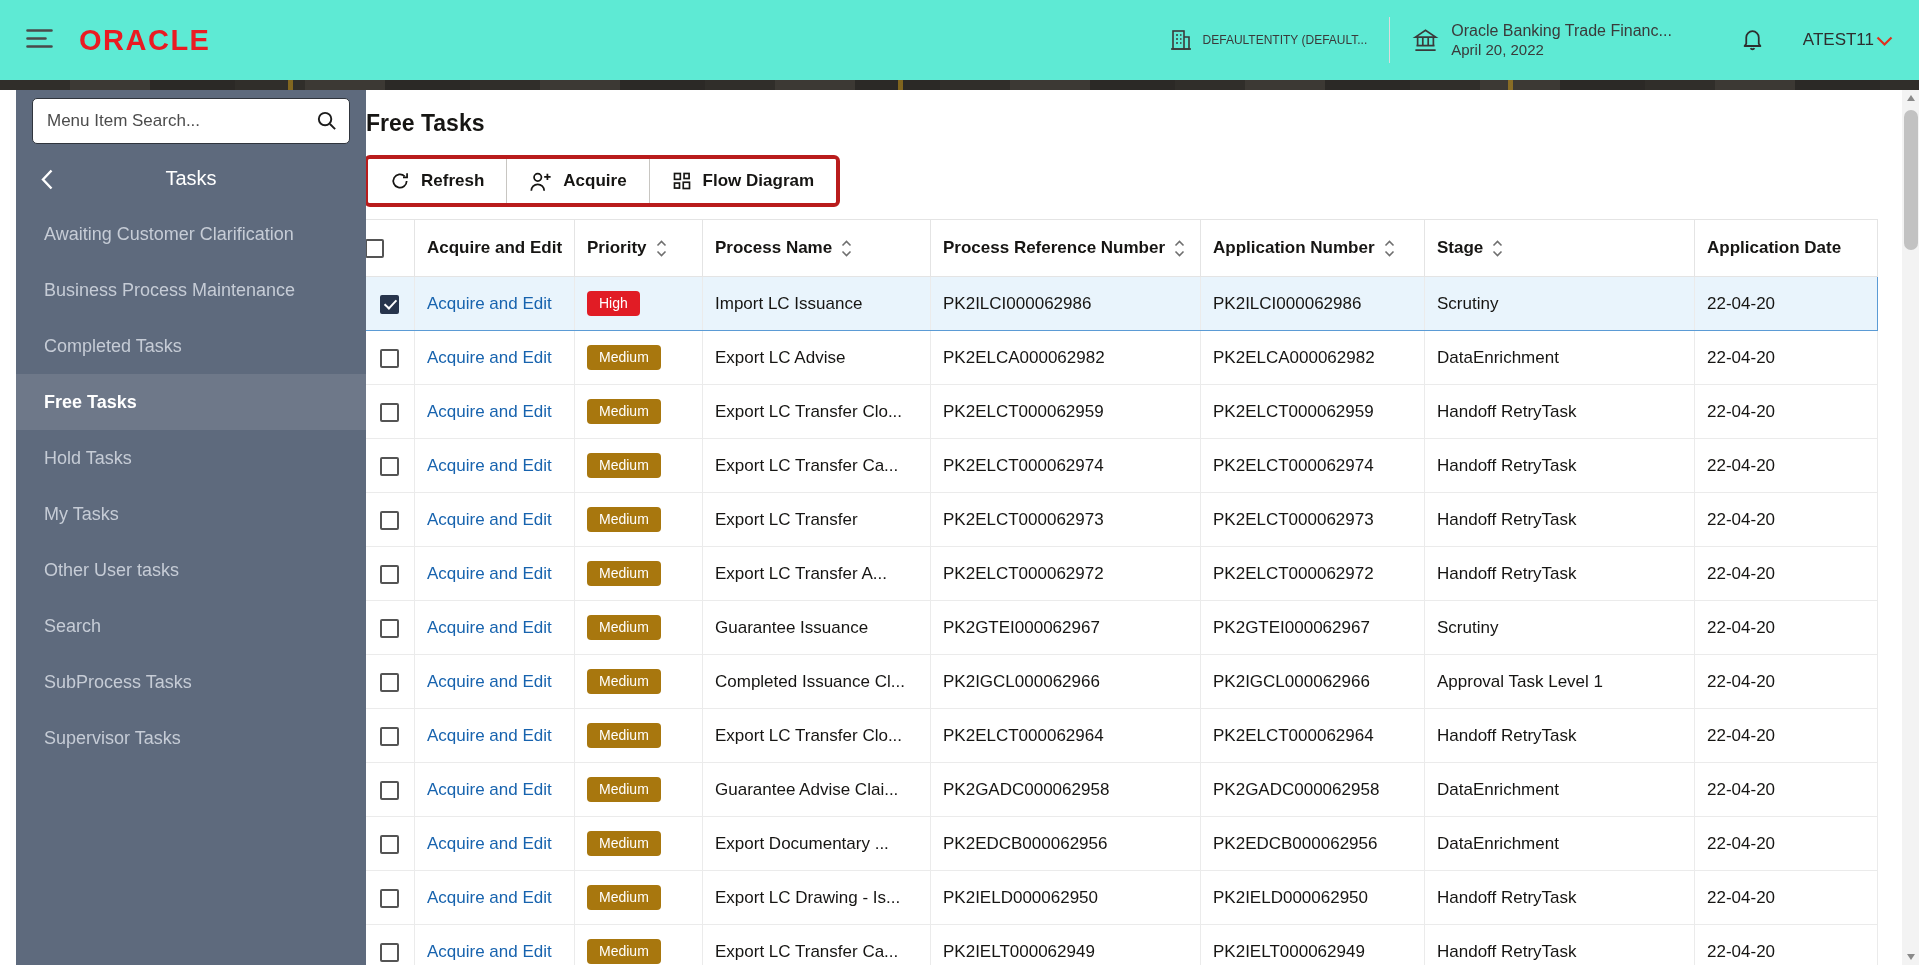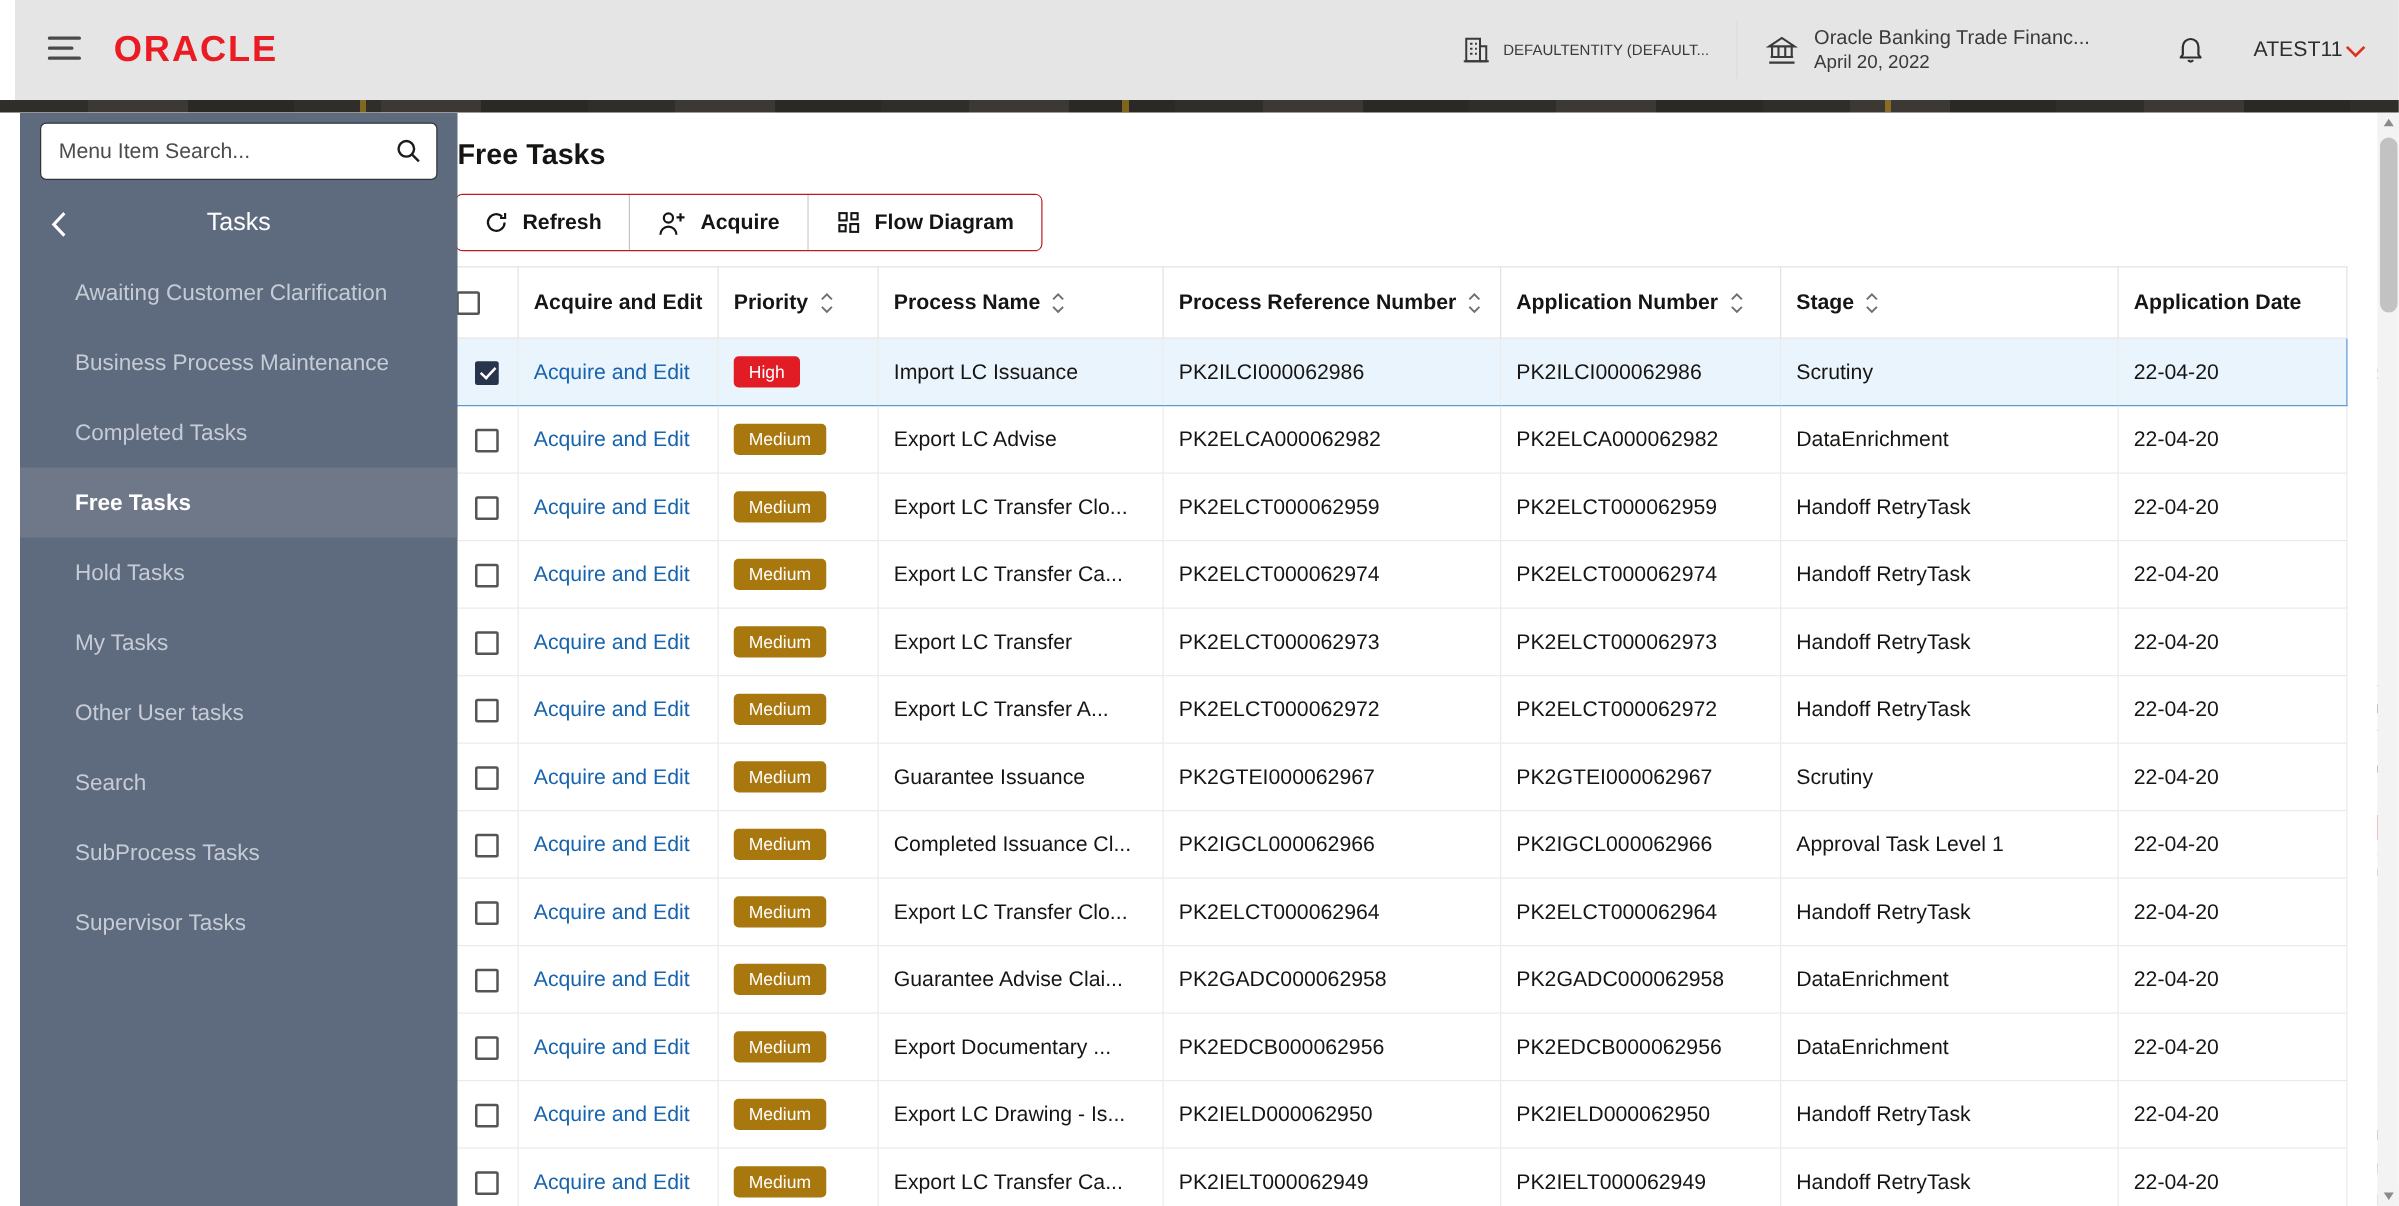--- a/index.html
+++ b/index.html
@@ -5,22 +5,22 @@
   * { box-sizing: border-box; margin: 0; padding: 0; }
   html, body { width: 1919px; height: 965px; overflow: hidden; }
   body {
     font-family: "Liberation Sans", sans-serif;
     background: #fff;
     color: #161513;
   }
 
   
   .app-header {
-    position: fixed; top: 0; left: 12px; right: 0; height: 80px;
-    background: #e5e5e5; display: flex; align-items: center;
+    position: fixed; top: 0; left: 0; right: 0; height: 80px;
+    background: #5eead4; display: flex; align-items: center;
     padding: 0 26px 0 18px; z-index: 10;
   }
   .hamburger { background: none; border: none; cursor: pointer; padding: 8px; margin-right: 14px; }
   .logo {
     color: var(--oracle-red, #ea1b22); font-size: 29px; font-weight: 800;
     letter-spacing: 1.5px; margin-left: 4px;
   }
   .header-right { margin-left: auto; display: flex; align-items: center; }
   .entity { display: flex; align-items: center; gap: 10px; cursor: pointer; }
   .entity-label { font-size: 12px; color: #3a3a3a; white-space: nowrap; }
@@ -52,42 +52,42 @@
     padding: 0 46px 0 14px; font-size: 17px; font-family: inherit; color: #1c1c1c;
     outline: none; background: #fff;
   }
   .menu-search::placeholder { color: #4c4c4c; }
   .search-icon { position: absolute; right: 12px; top: 11px; cursor: pointer; }
   .side-head { position: relative; margin-top: 12px; height: 44px; display: flex; align-items: center; justify-content: center; }
   .back-btn { position: absolute; left: 22px; top: 10px; background: none; border: none; cursor: pointer; padding: 2px; }
   .side-title { color: #fff; font-size: 20px; font-weight: normal; }
   .nav { margin-top: 6px; }
   .nav-item {
-    height: 56px; display: flex; align-items: center; padding: 0 44px;
+    height: 56px; display: flex; align-items: center; padding: 0 28px;
     color: #c6ccd6; font-size: 18px; cursor: pointer; white-space: nowrap;
   }
   .nav-item.active { background: var(--sidebar-active-bg, #6e7889); color: #fff; font-weight: bold; }
 
   
   .main {
     position: fixed; top: 90px; left: 350px; right: 17px; bottom: 0;
     background: #fff; overflow: hidden; padding: 0 24px 0 14px;
   }
   .main-bg-pattern {
     position: absolute; inset: 0; pointer-events: none; z-index: 0;
     background:
       repeating-radial-gradient(circle at 20% -45%, rgba(90,100,120,.05) 0 1.5px, transparent 1.5px 30px),
       repeating-radial-gradient(circle at 78% -60%, rgba(90,100,120,.045) 0 1.5px, transparent 1.5px 34px);
   }
   .main > * { position: relative; z-index: 1; }
   .page-title { margin: 20px 0 0 2px; font-size: 23px; font-weight: bold; color: #161513; }
 
   .toolbar {
     margin-top: 18px; display: inline-flex; background: #fff;
-    border: 1px solid #b91c1c; border-radius: 6px; overflow: hidden;
+    border: 4px solid #b91c1c; border-radius: 6px; overflow: hidden;
   }
   .tb-btn {
     display: flex; align-items: center; gap: 11px; height: 44px; padding: 0 22px;
     background: #fff; border: none; border-right: 1px solid #c8c6c2;
     font-family: inherit; font-size: 17px; font-weight: bold; color: #161513; cursor: pointer;
   }
   .tb-btn:last-child { border-right: none; }
   .tb-icon { display: inline-flex; }
 
   

